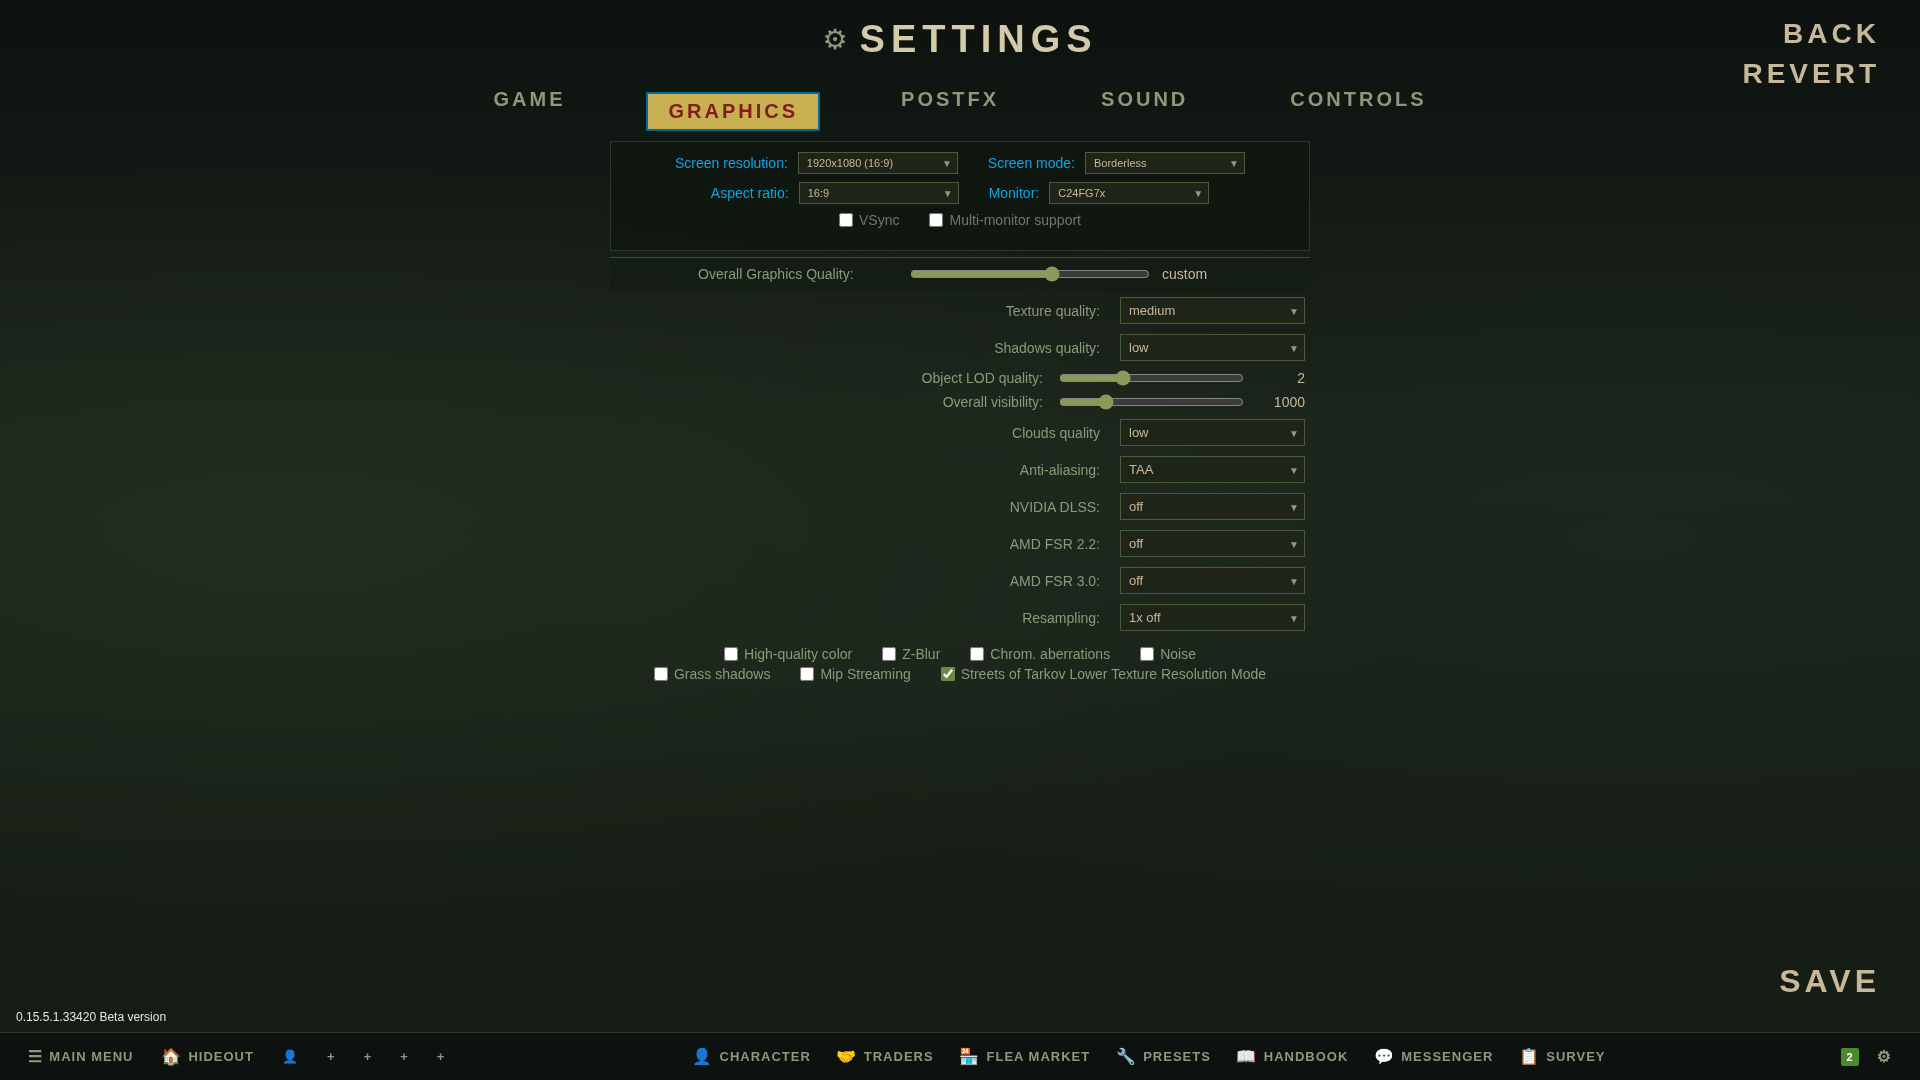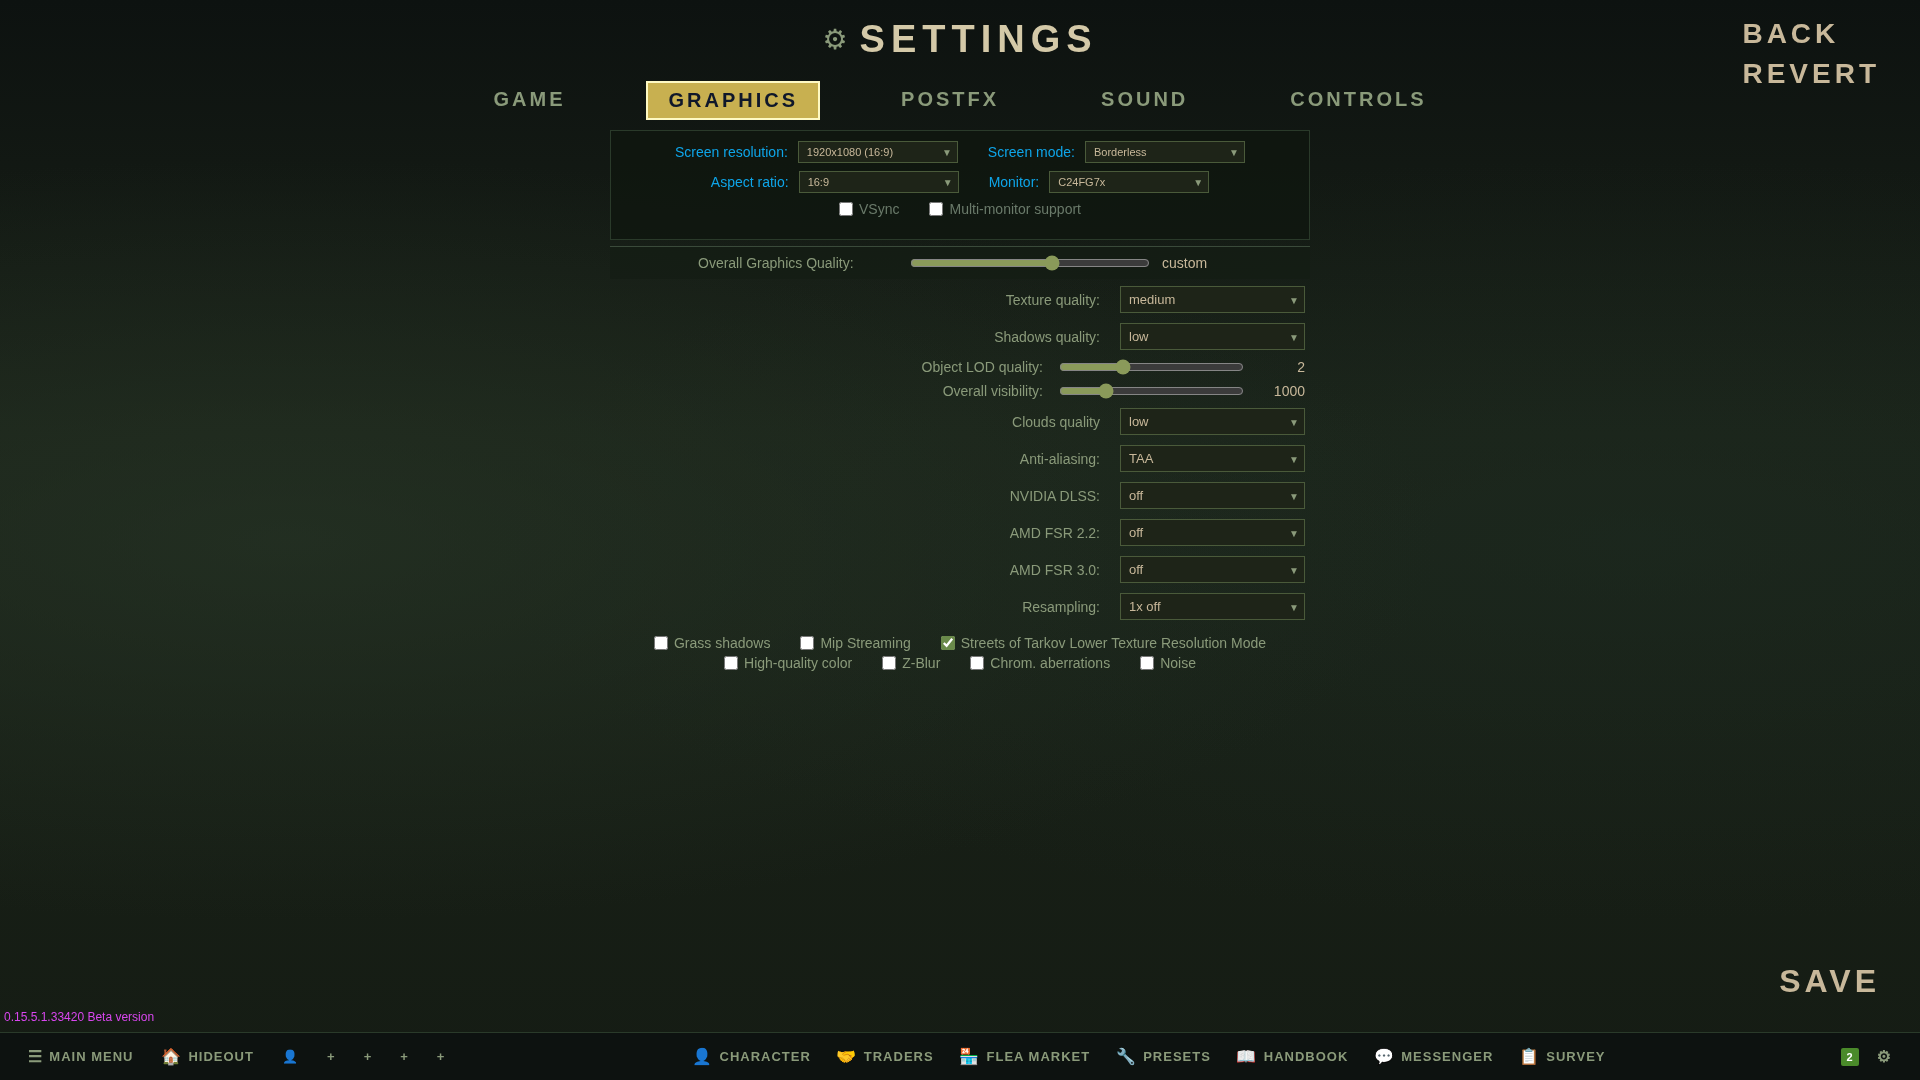--- a/index.html
+++ b/index.html
@@ -54,21 +54,21 @@
       text-transform: uppercase;
     }
 
     
     .top-right-buttons {
       position: absolute;
       top: 18px;
       right: 40px;
       display: flex;
       flex-direction: column;
-      align-items: flex-start;
+      align-items: flex-end;
       gap: 8px;
     }
 
     .top-btn {
       font-size: 28px;
       font-weight: 700;
       letter-spacing: 4px;
       color: #c8b89a;
       cursor: pointer;
       background: none;
@@ -90,24 +90,25 @@
       font-weight: 600;
       letter-spacing: 3px;
       color: #8a9a7a;
       cursor: pointer;
       text-transform: uppercase;
       padding: 6px 20px;
       border: 1px solid transparent;
     }
 
     .tab.active {
-      color: #0f172a;
+      color: #7f1d1d;
       background: #c8b050;
-      border: 2px solid #fef9c3;
+      border: 2px solid #0369a1;
       font-weight: 700;
+      margin-top: 11px;
     }
 
     
     .display-row {
       display: flex;
       gap: 30px;
       justify-content: center;
       margin-bottom: 8px;
     }
 
@@ -295,23 +296,23 @@
       background: none;
       border: none;
       cursor: pointer;
       text-transform: uppercase;
     }
 
     
     .version-text {
       position: absolute;
       bottom: 56px;
-      left: 4px;
+      left: 16px;
       font-size: 12px;
-      color: #d946ef;
+      color: #e5e5e5;
     }
 
     
     .taskbar {
       position: absolute;
       bottom: 0;
       left: 0;
       right: 0;
       height: 48px;
       background: #0d1210;
@@ -617,49 +618,49 @@
       </div>
 
 
     </div>
   </div>
 
   <div class="bottom-checkboxes">
     <div class="bottom-check-row">
       <label class="check-item">
         <input type="checkbox" style="">
+        <span>High-quality color</span>
+      </label>
+      <label class="check-item">
+        <input type="checkbox" style="">
+        <span>Z-Blur</span>
+      </label>
+      <label class="check-item">
+        <input type="checkbox" style="">
+        <span>Chrom. aberrations</span>
+      </label>
+      <label class="check-item">
+        <input type="checkbox" style="">
+        <span>Noise</span>
+      </label>
+    </div>
+    <div class="bottom-check-row">
+      <label class="check-item">
+        <input type="checkbox" style="">
         <span>Grass shadows</span>
       </label>
       <label class="check-item">
         <input type="checkbox" style="">
         <span>Mip Streaming</span>
       </label>
       <label class="check-item">
         <input type="checkbox" checked="" style="">
         <span>Streets of Tarkov Lower Texture Resolution Mode</span>
       </label>
     </div>
-    <div class="bottom-check-row">
-      <label class="check-item">
-        <input type="checkbox" style="">
-        <span>High-quality color</span>
-      </label>
-      <label class="check-item">
-        <input type="checkbox" style="">
-        <span>Z-Blur</span>
-      </label>
-      <label class="check-item">
-        <input type="checkbox" style="">
-        <span>Chrom. aberrations</span>
-      </label>
-      <label class="check-item">
-        <input type="checkbox" style="">
-        <span>Noise</span>
-      </label>
-    </div>
   </div>
 
   <button class="save-btn">SAVE</button>
 
   <span class="version-text">0.15.5.1.33420 Beta version</span>
 
   <div class="taskbar">
     <div class="taskbar-left">
       <div class="taskbar-item">
         <span class="taskbar-icon">☰</span>

